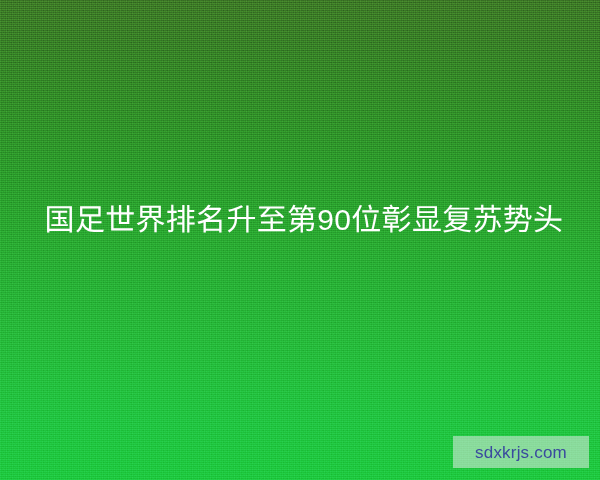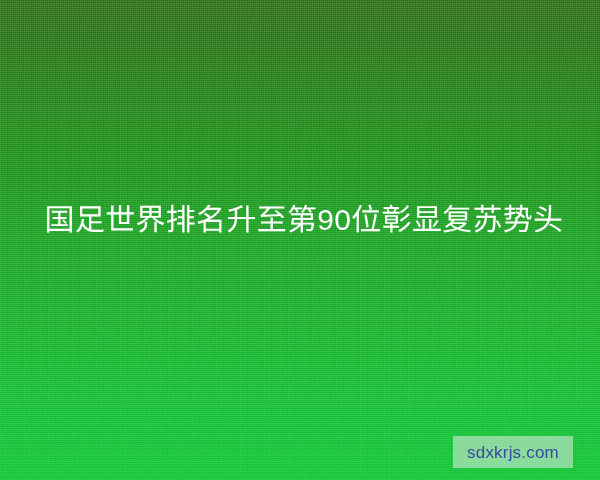--- a/index.html
+++ b/index.html
@@ -90,21 +90,21 @@
   }
   #headline .hl-line {
     display: block;
   }
 
   
   #watermark {
     position: absolute;
     left: 453px;
     top: 436px;
-    width: 120px;
+    width: 136px;
     height: 32px;
     z-index: 4;
     display: flex;
     align-items: center;
     justify-content: center;
     background: rgba(222, 235, 228, 0.56);
   }
   #watermark .wm-text {
     color: #3a4a9e;
     font-size: 17px;

